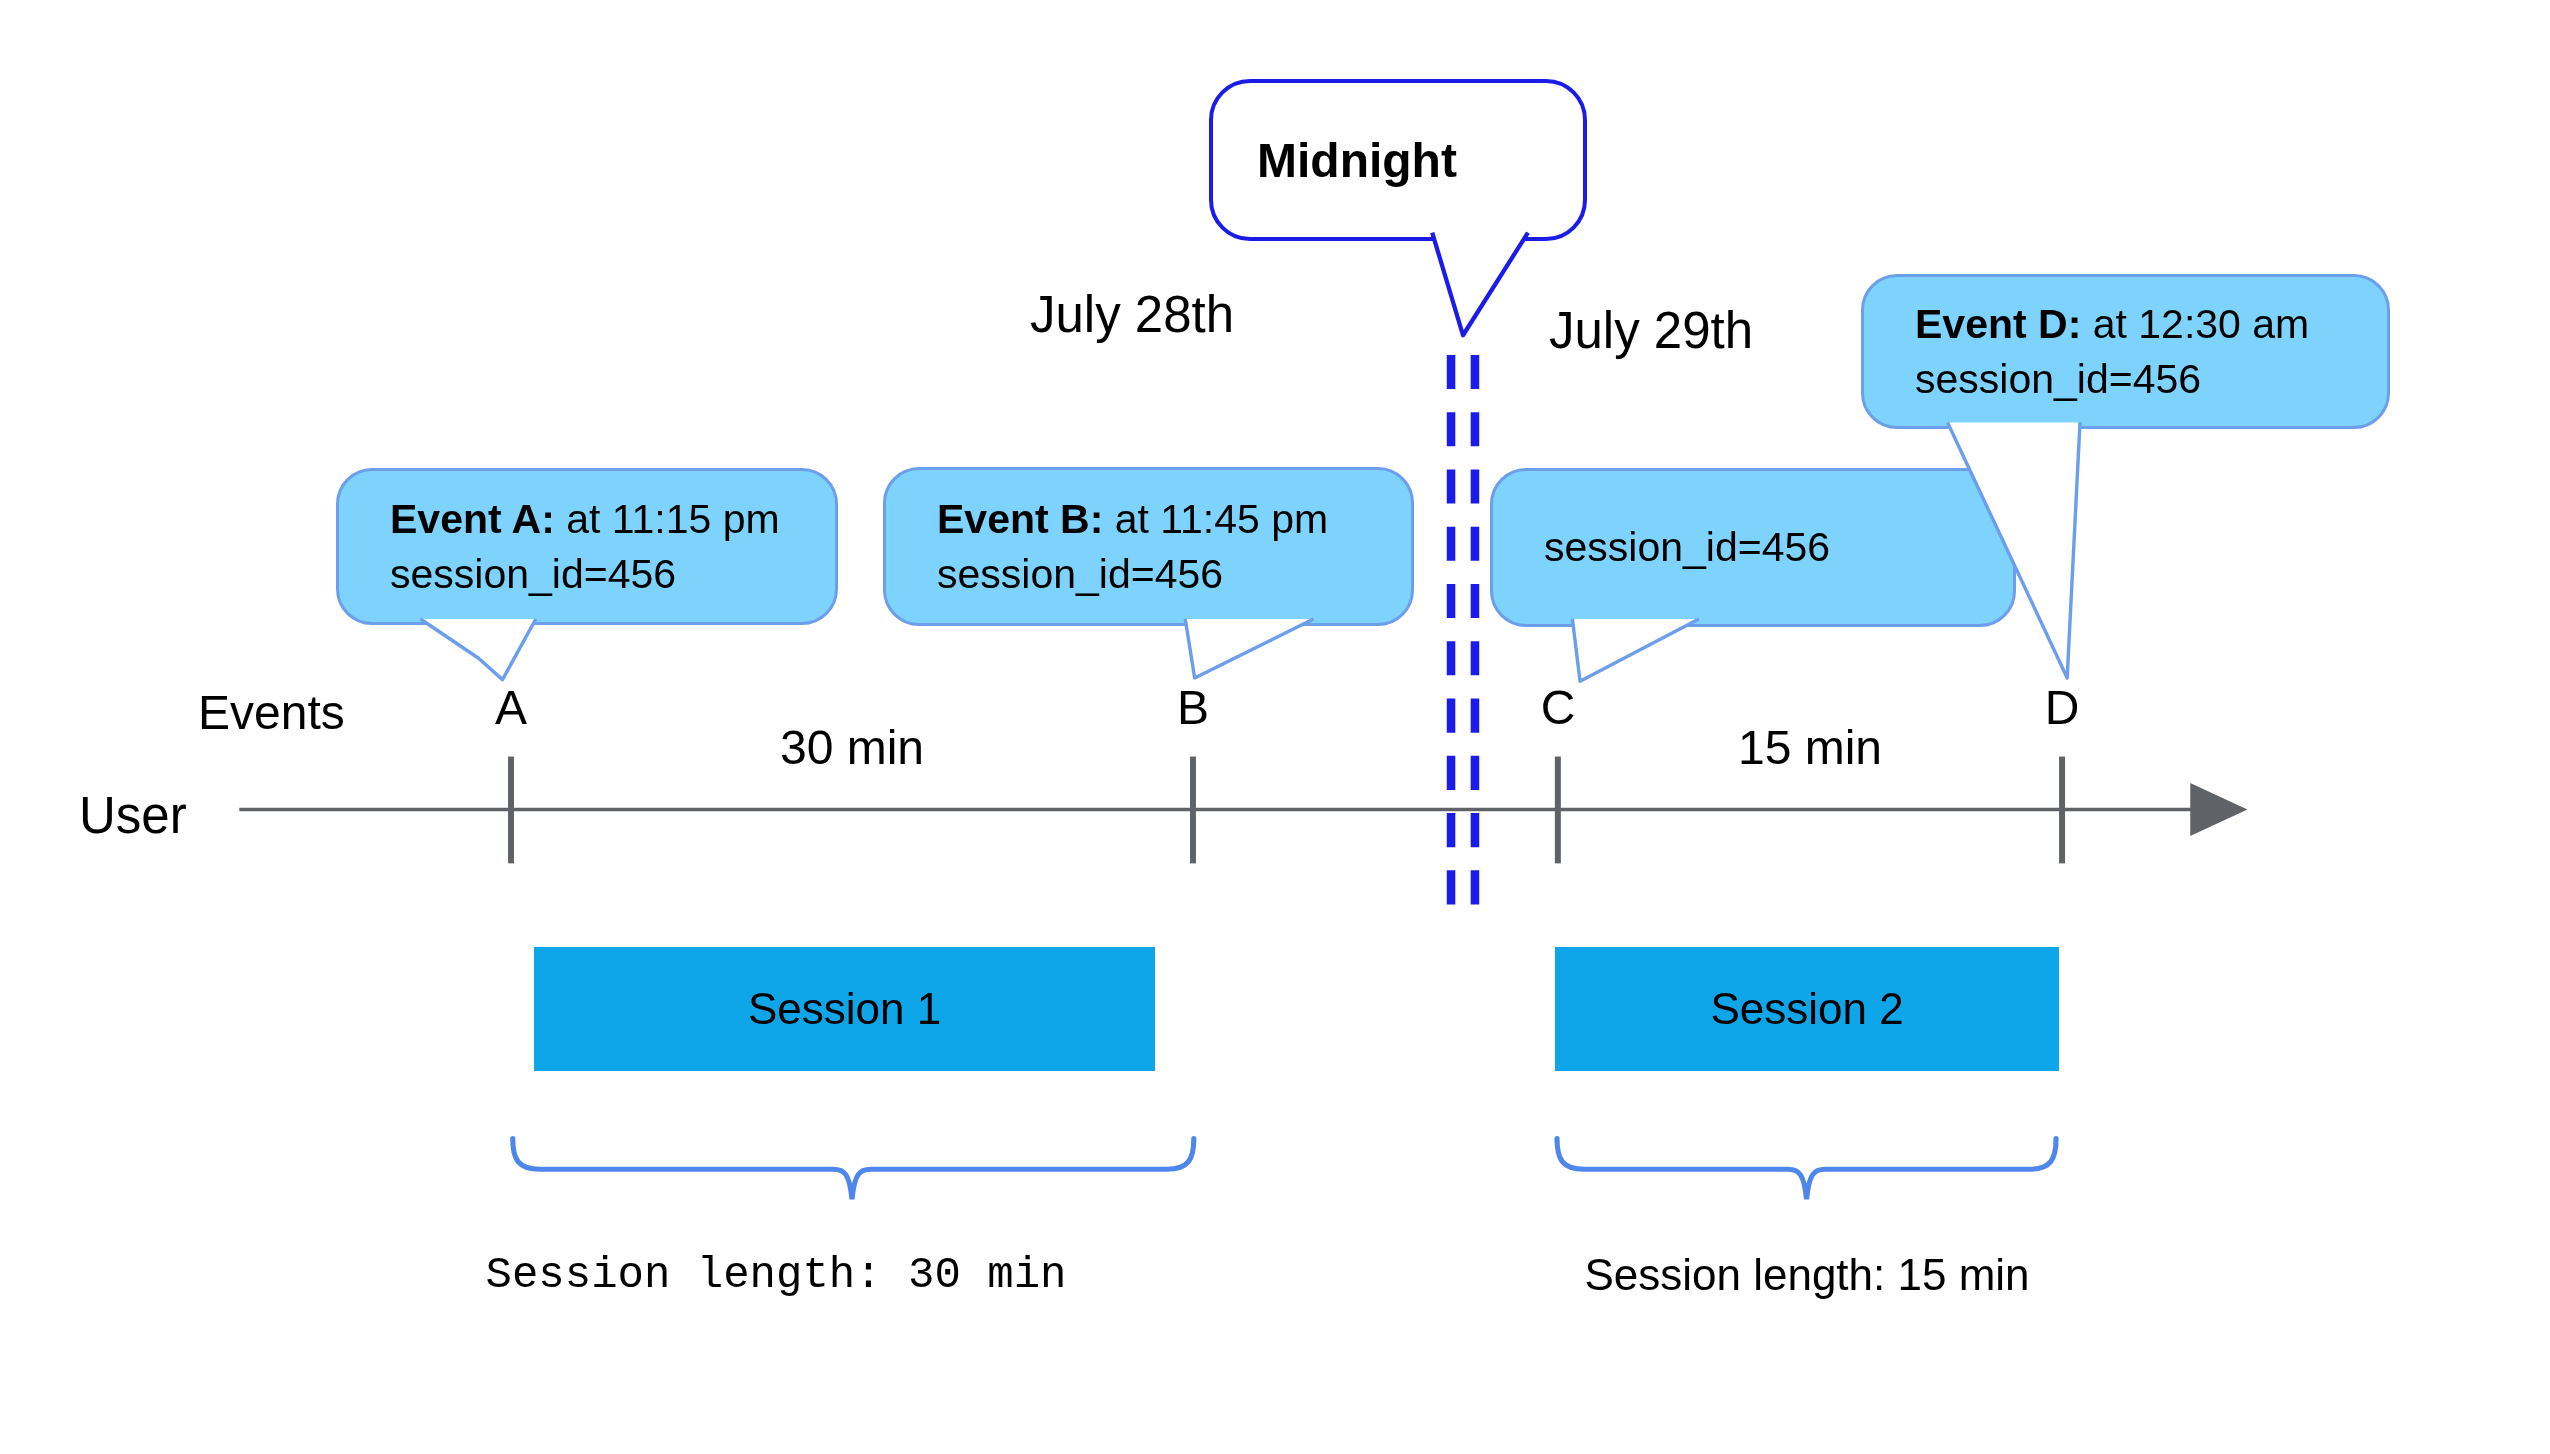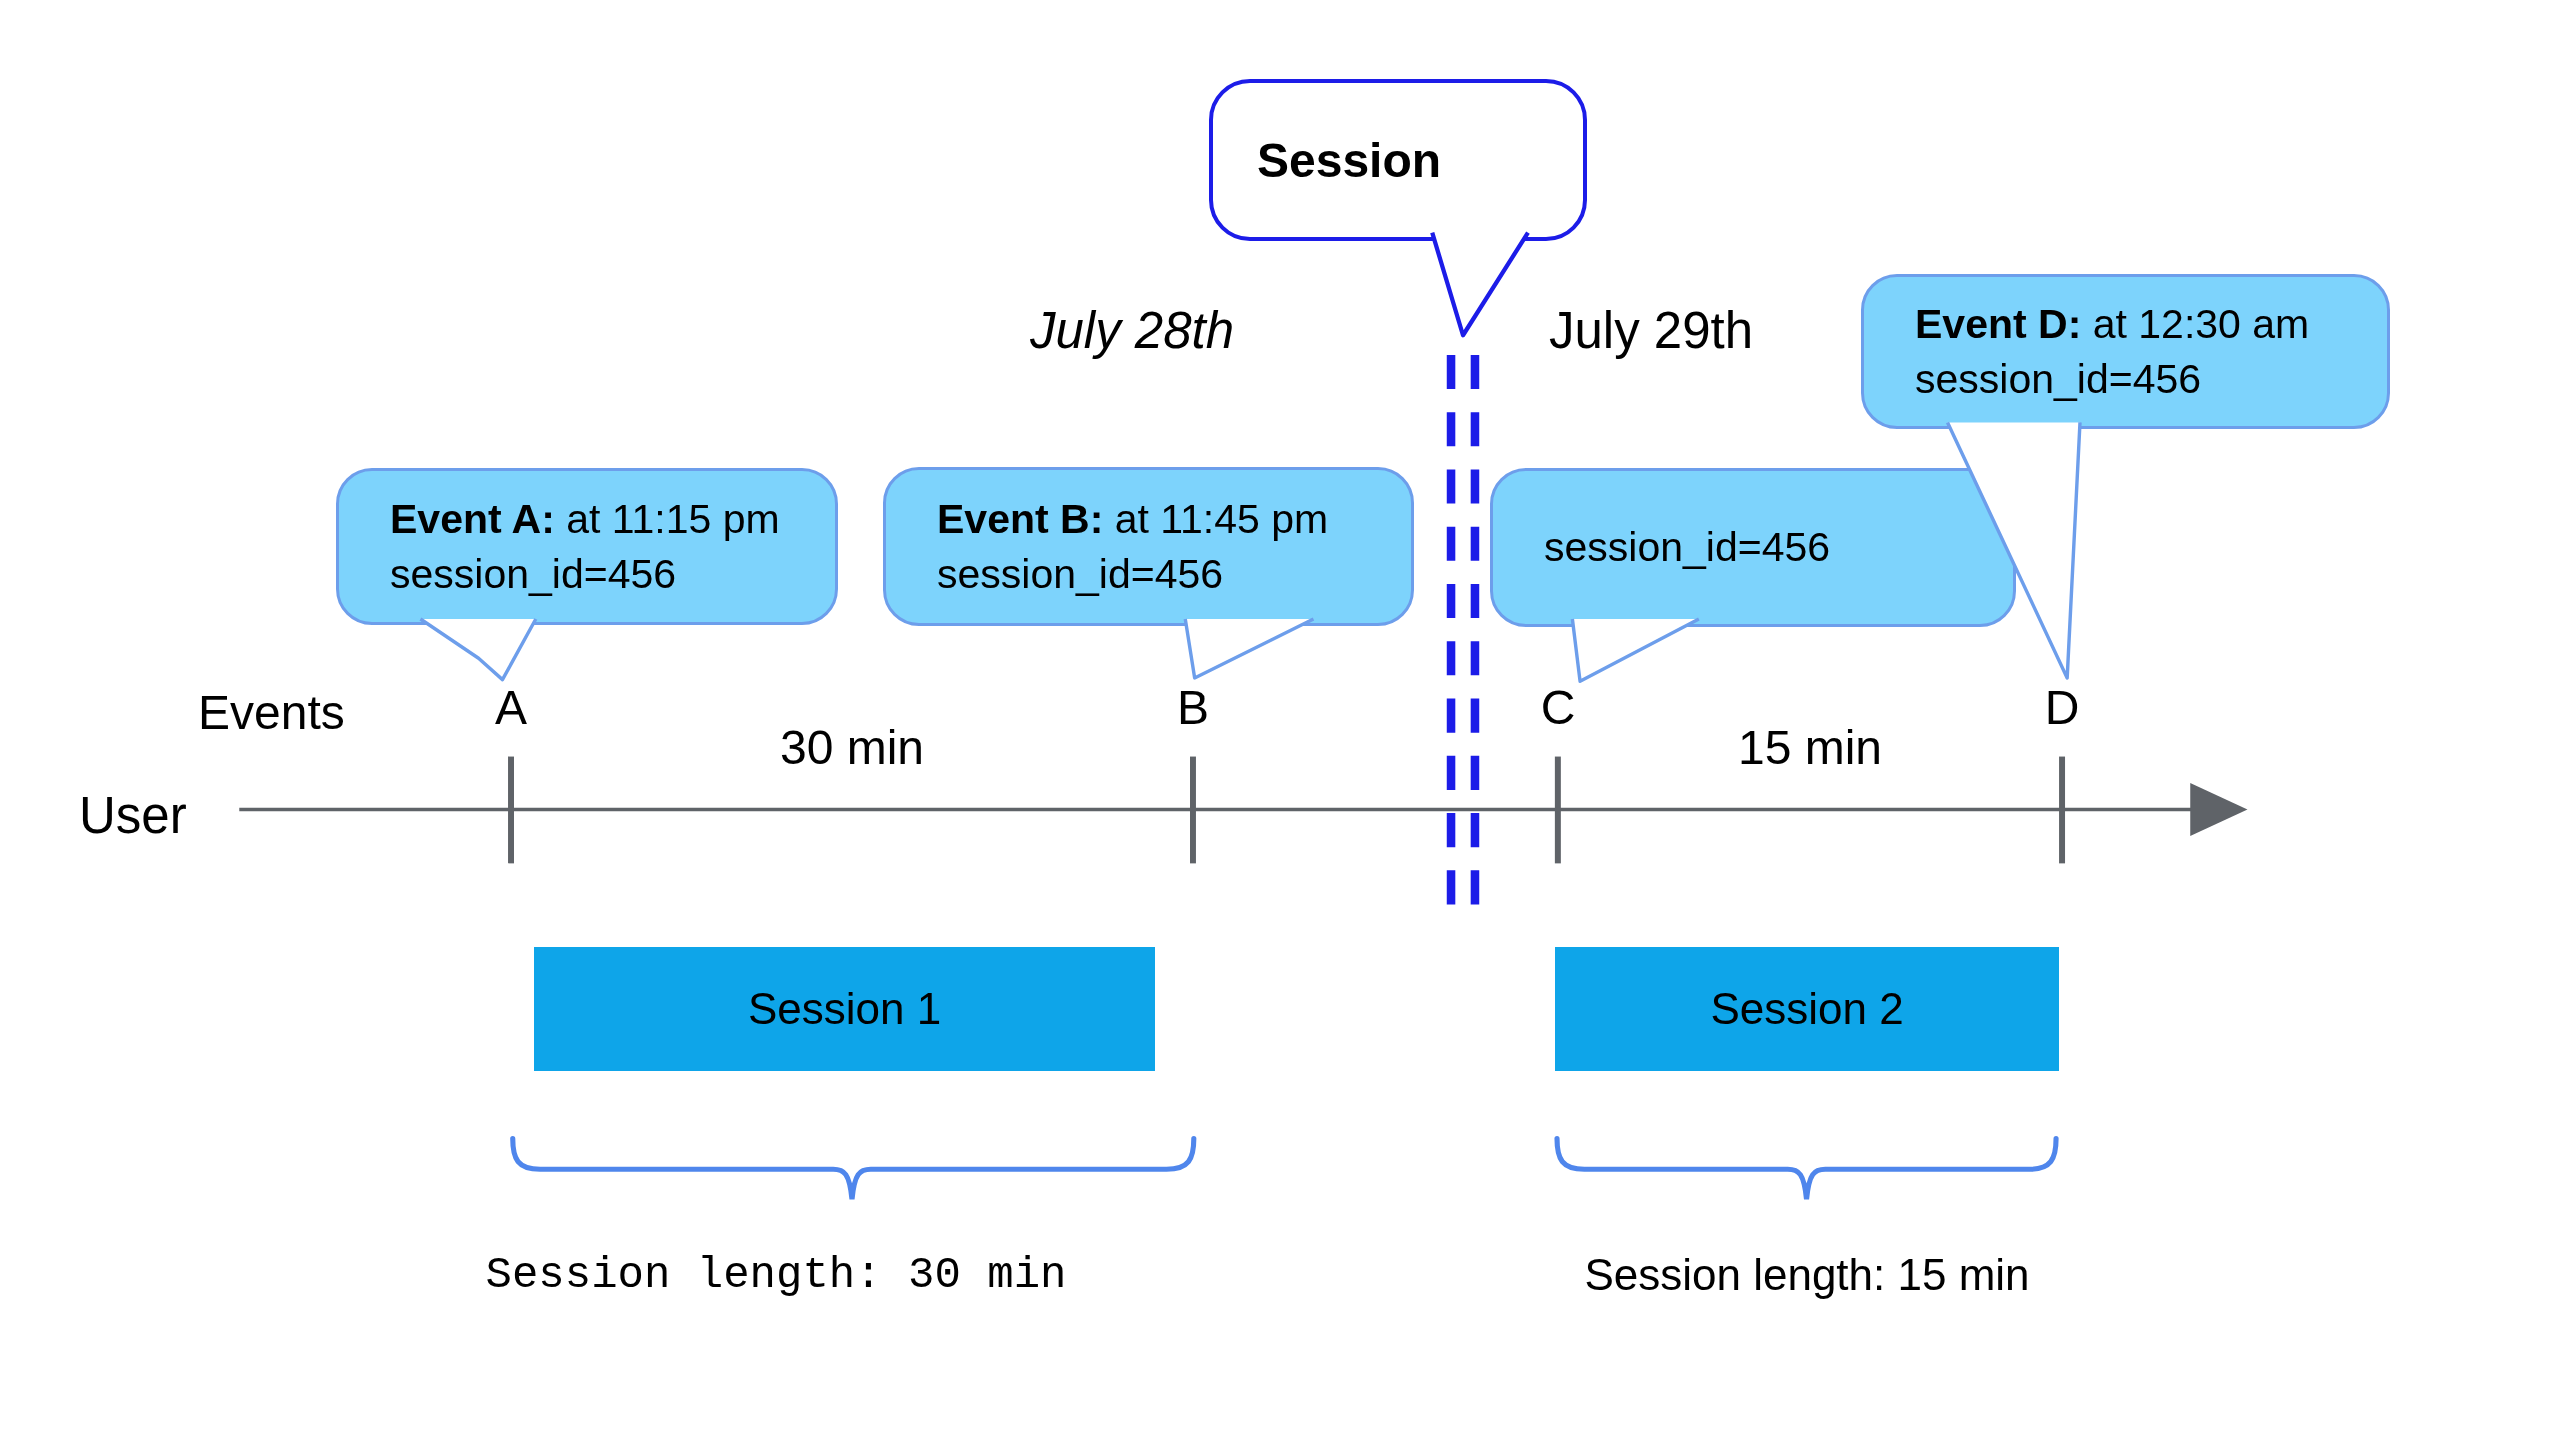--- a/index.html
+++ b/index.html
@@ -44,25 +44,25 @@
     display:flex;align-items:center;justify-content:center;
     font-size:44px;
   }
   .session-length{position:absolute;z-index:3;font-size:44px;white-space:nowrap;}
 </style>
 </head>
 <body>
 
 <div class="canvas">
 
-  <div class="date-label center-x" style="left:1132px;top:301px;font-style:italic;">July 28th</div>
+  <div class="date-label center-x" style="left:1132px;top:285px;">July 28th</div>
   <div class="date-label center-x" style="left:1651px;top:301px;">July 29th</div>
 
   <div class="bubble-midnight" style="left:1209px;top:79px;width:378px;height:162px;">
-    <span>Session</span>
+    <span>Midnight</span>
   </div>
 
   <div class="bubble" style="left:336px;top:468px;width:502px;height:157px;">
     <div><b>Event A:</b> <span>at 11:15 pm</span></div>
     <div>session_id=456</div>
   </div>
 
   <div class="bubble" style="left:883px;top:467px;width:531px;height:159px;">
     <div><b>Event B:</b> <span>at 11:45 pm</span></div>
     <div>session_id=456</div>

